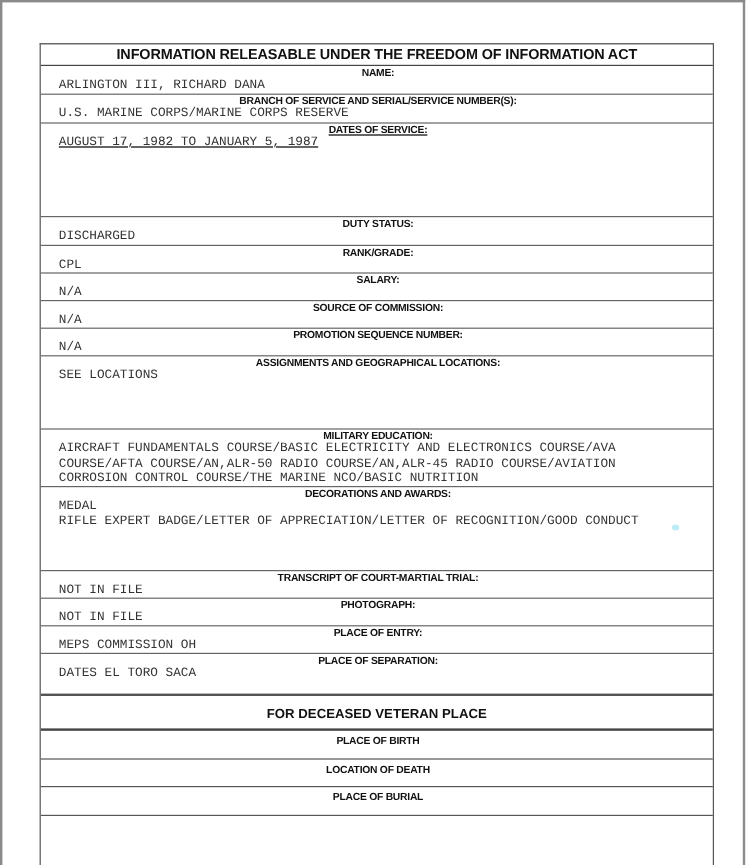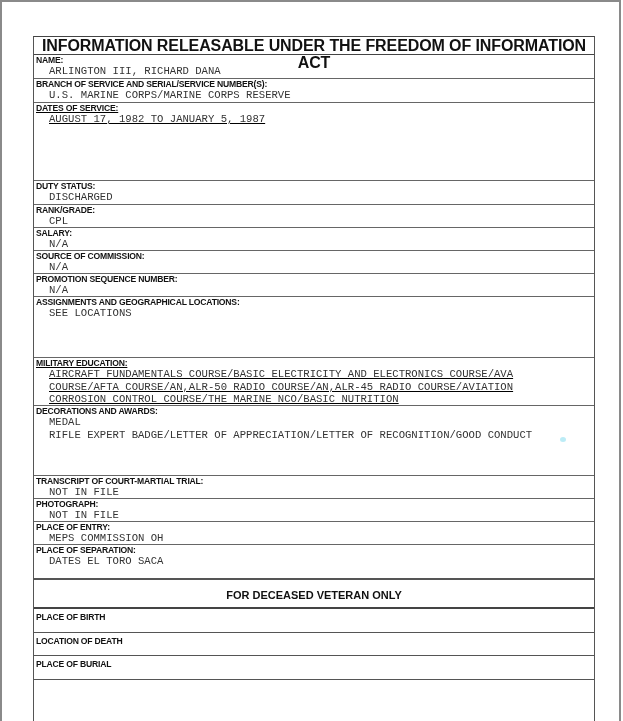--- a/index.html
+++ b/index.html
@@ -9,27 +9,27 @@
       border-left: 2px solid #8a8a8a; border-top: 2px solid #8a8a8a; border-right: 2px solid #8a8a8a;
       box-sizing: border-box; background: #fff;
     }
     .form {
       position: absolute; left: 33px; top: 36px; width: 562px; height: 685px;
       border-left: 1px solid #555; border-right: 1px solid #555; border-top: 1px solid #444;
       box-sizing: border-box;
     }
     .title {
       height: 17px; line-height: 17px; text-align: center;
-      font-family: "Liberation Sans", sans-serif; font-weight: bold; font-size: 16px;
+      font-family: "Liberation Sans", sans-serif; font-weight: bold; font-size: 12px;
       color: #111; border-bottom: 1px solid #444; letter-spacing: -0.1px;
     }
     .row { border-bottom: 1px solid #666; box-sizing: border-box; position: relative; }
     .lbl {
       font-family: "Liberation Sans", sans-serif; font-weight: bold; font-size: 8.6px;
-      color: #111; padding-left: 2px; line-height: 10px; height: 10px; letter-spacing: -0.2px;
+      color: #111; padding-left: 2px; line-height: 10px; height: 10px; letter-spacing: -0.2px; text-align: center;
     }
     .val {
       font-family: "Liberation Mono", monospace; font-size: 10.6px; color: #333;
       padding-left: 15px; line-height: 12.5px; white-space: pre;
     }
     .r-std { height: 24px; }
     .section-head {
       height: 31px; line-height: 31px; text-align: center;
       font-family: "Liberation Sans", sans-serif; font-weight: bold; font-size: 11px; color: #111;
       border-bottom: 2px solid #444; box-sizing: border-box; border-top: 2px solid #555;
@@ -87,21 +87,21 @@
   <div class="row r-std" style="height:23px;">
     <div class="lbl">PROMOTION SEQUENCE NUMBER:</div>
     <div class="val">N/A</div>
   </div>
 
   <div class="row" style="height:61px;">
     <div class="lbl">ASSIGNMENTS AND GEOGRAPHICAL LOCATIONS:</div>
     <div class="val">SEE LOCATIONS</div>
   </div>
 
-  <div class="row" style="height:48px;text-decoration:underline;">
+  <div class="row" style="height:48px;">
     <div class="lbl">MILITARY EDUCATION:</div>
     <div class="val">AIRCRAFT FUNDAMENTALS COURSE/BASIC ELECTRICITY AND ELECTRONICS COURSE/AVA</div>
     <div class="val">COURSE/AFTA COURSE/AN,ALR-50 RADIO COURSE/AN,ALR-45 RADIO COURSE/AVIATION</div>
     <div class="val">CORROSION CONTROL COURSE/THE MARINE NCO/BASIC NUTRITION</div>
   </div>
 
   <div class="row" style="height:70px;">
     <div class="lbl">DECORATIONS AND AWARDS:</div>
     <div class="val">MEDAL</div>
     <div class="val">RIFLE EXPERT BADGE/LETTER OF APPRECIATION/LETTER OF RECOGNITION/GOOD CONDUCT</div>
@@ -121,21 +121,21 @@
   <div class="row r-std" style="height:23px;">
     <div class="lbl">PLACE OF ENTRY:</div>
     <div class="val">MEPS COMMISSION OH</div>
   </div>
 
   <div style="height:33px;">
     <div class="lbl">PLACE OF SEPARATION:</div>
     <div class="val">DATES EL TORO SACA</div>
   </div>
 
-  <div class="section-head">FOR DECEASED VETERAN ONLY</div>
+  <div class="section-head">FOR DECEASED VETERAN PLACE</div>
 
   <div class="dec-row">
     <div class="lbl">PLACE OF BIRTH</div>
   </div>
   <div class="dec-row">
     <div class="lbl">LOCATION OF DEATH</div>
   </div>
   <div class="dec-row">
     <div class="lbl">PLACE OF BURIAL</div>
   </div>

